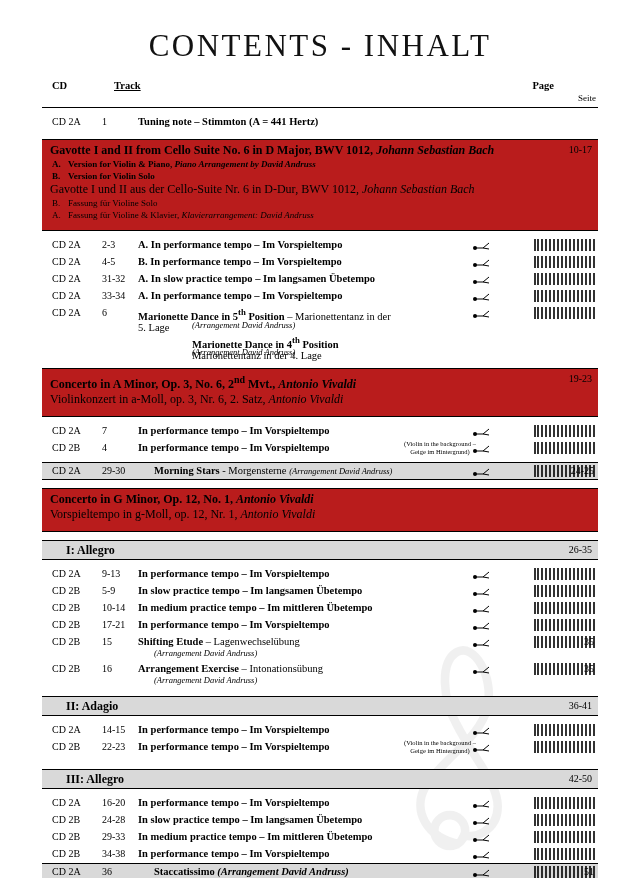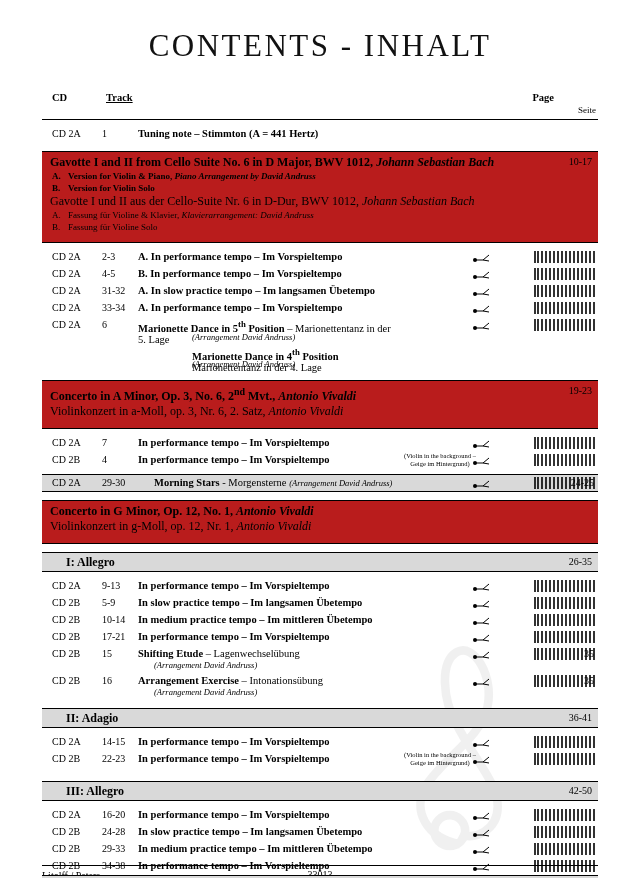--- a/index.html
+++ b/index.html
@@ -46,27 +46,27 @@
     font-weight: normal;
     margin: 18px 0 0 0;
     padding-top: 10px;
     color: #111;
   }
 
   
   .colhead {
     position: relative;
     height: 26px;
-    margin-top: 28px;
+    margin-top: 16px;
     font-family: "Liberation Serif", serif;
     font-size: 10.5px;
     font-weight: bold;
   }
   .colhead .cd { position: absolute; left: 10px; top: 0; }
-  .colhead .track { position: absolute; left: 64px; top: 0; text-decoration: underline; }
+  .colhead .track { position: absolute; left: 72px; top: 0; text-decoration: underline; }
   .colhead .page { position: absolute; right: 2px; top: 0; text-align: right; }
   .colhead .seite { position: absolute; right: 2px; top: 13px; text-align: right; font-weight: normal; font-style: normal; font-size: 9px;}
 
   .rule {
     border-top: 1px solid #000;
     margin: 1px 0 0 0;
   }
 
   
   .row {
@@ -268,24 +268,24 @@
       <div class="abitem">
         <span class="letter">A.</span><span>Version for Violin &amp; Piano, </span><span class="i">Piano Arrangement by David Andruss</span>
       </div>
       <div class="abitem">
         <span class="letter">B.</span><span>Version for Violin Solo</span>
       </div>
       <div class="ln2">
         <span>Gavotte I und II aus der Cello-Suite Nr. 6 in D-Dur, BWV 1012, </span><span class="i">Johann Sebastian Bach</span>
       </div>
       <div class="abitem norm">
+        <span class="letter">B.</span><span>Fassung für Violine Solo</span>
+      </div>
+      <div class="abitem norm">
         <span class="letter">A.</span><span>Fassung für Violine &amp; Klavier, </span><span class="i">Klavierarrangement: David Andruss</span>
-      </div>
-      <div class="abitem norm">
-        <span class="letter">B.</span><span>Fassung für Violine Solo</span>
       </div>
       <span class="pg">10-17</span>
     </div>
 
     <div class="spacer6"></div>
 
     <div class="row">
       <span class="cdcol">CD 2A</span>
       <span class="trackcol">2-3</span>
       <span class="titlecol b">A. In performance tempo – Im Vorspieltempo</span>
@@ -427,21 +427,21 @@
             <path d="M1 1 v12 M4 1 v12 M8 1 v12 M12 1 v12 M16 1 v12 M20 1 v12 M24 1 v12 M28 1 v12 M32 1 v12 M36 1 v12 M40 1 v12 M44 1 v12 M48 1 v12 M52 1 v12 M56 1 v12 M60 1 v12"></path>
           </g>
         </svg>
     </div>
 
     <div class="banner">
       <div class="ln1">
         <span>Concerto in G Minor, Op. 12, No. 1, </span><span class="i">Antonio Vivaldi</span>
       </div>
       <div class="ln2">
-        <span>Violinkonzert in g-Moll, op. 12, Nr. 1, </span><span class="i">Antonio Vivaldi</span>
+        <span>Vorspieltempo in g-Moll, op. 12, Nr. 1, </span><span class="i">Antonio Vivaldi</span>
       </div>
     </div>
 
     <div class="movbar">
       <span class="mvlabel">I: Allegro</span>
       <span class="pg">26-35</span>
     </div>
 
     <div class="spacer6"></div>
 

